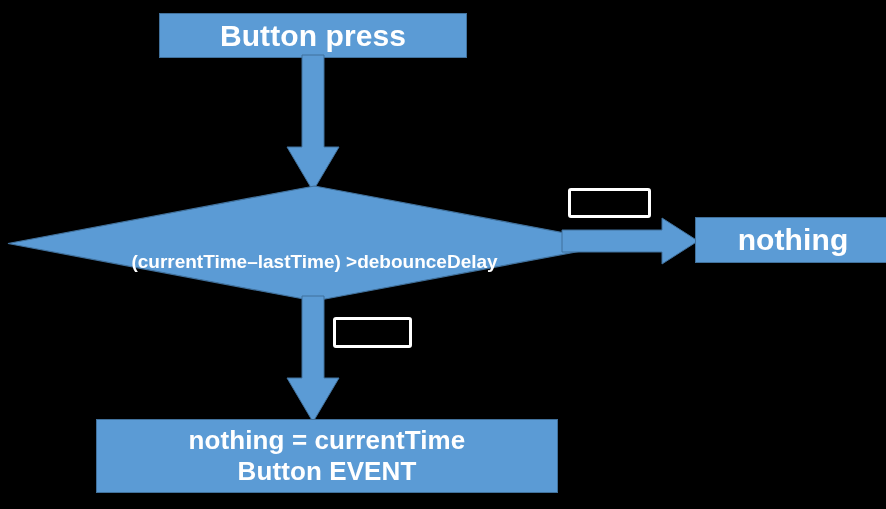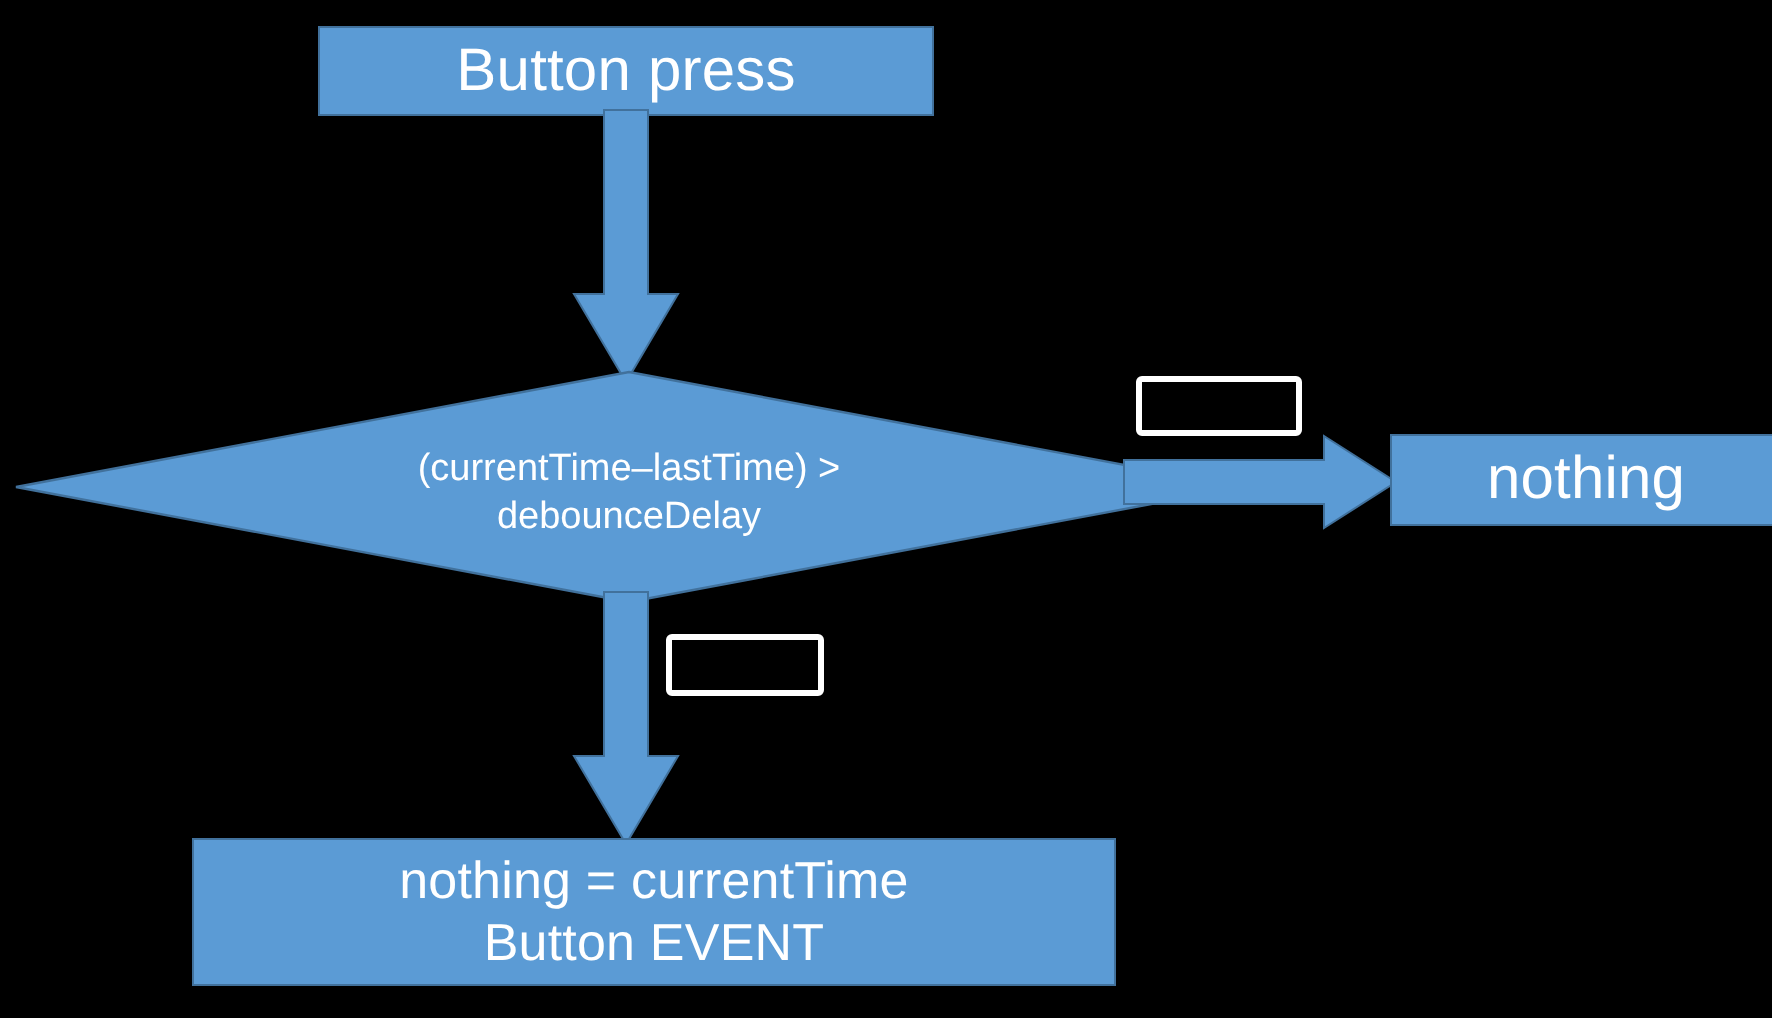--- a/index.html
+++ b/index.html
@@ -9,20 +9,21 @@
   }
   body {
     font-family: "Liberation Sans", sans-serif;
   }
   #canvas {
     position: relative;
     width: 886px;
     height: 509px;
     background: #000000;
     overflow: hidden;
+    font-weight: bold;
   }
 
   
   .node-box {
     position: absolute;
     box-sizing: border-box;
     background: #5B9BD5;
     border: 1px solid #41719C;
     color: #FFFFFF;
     display: flex;
@@ -69,25 +70,25 @@
   #decision svg {
     position: absolute;
     inset: 0;
     width: 100%;
     height: 100%;
     overflow: visible;
   }
   #decision .diamond-label {
     position: absolute;
     left: 0;
-    top: 3px;
+    top: 18px;
     width: 100%;
     height: 100%;
     display: flex;
-    flex-direction: column;
+    flex-direction: row;
     align-items: center;
     justify-content: center;
     color: #FFFFFF;
     font-size: 19px;
     line-height: 1.25;
     text-align: center;
     pointer-events: none;
   }
 
   

